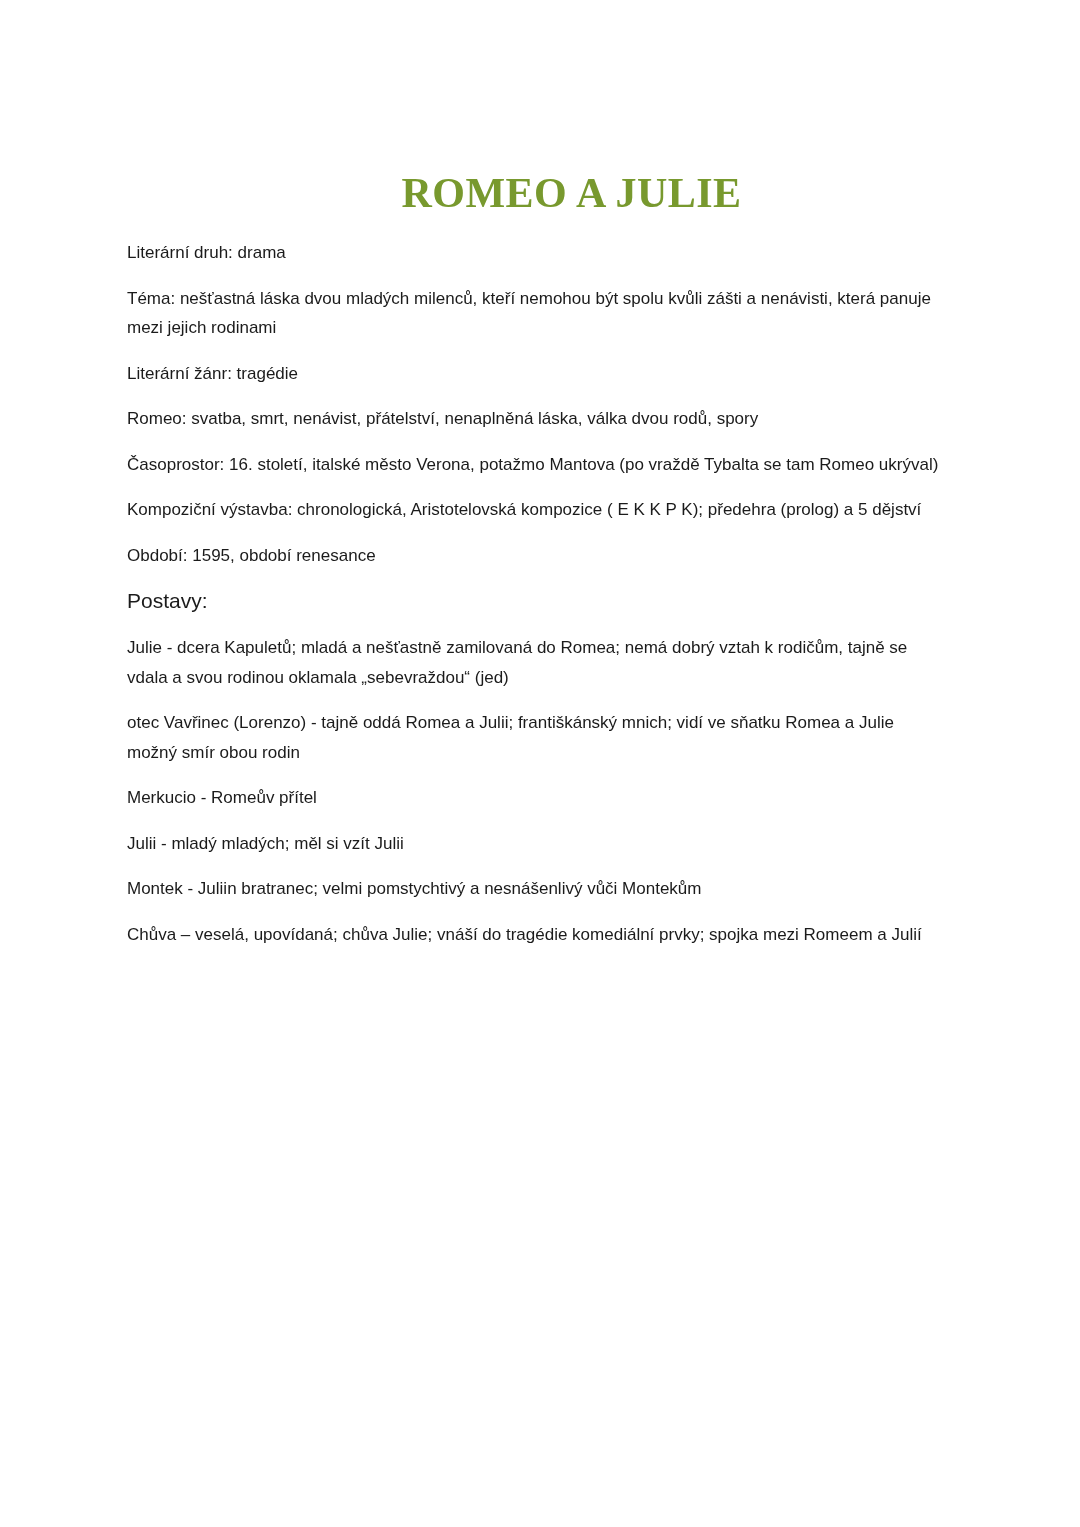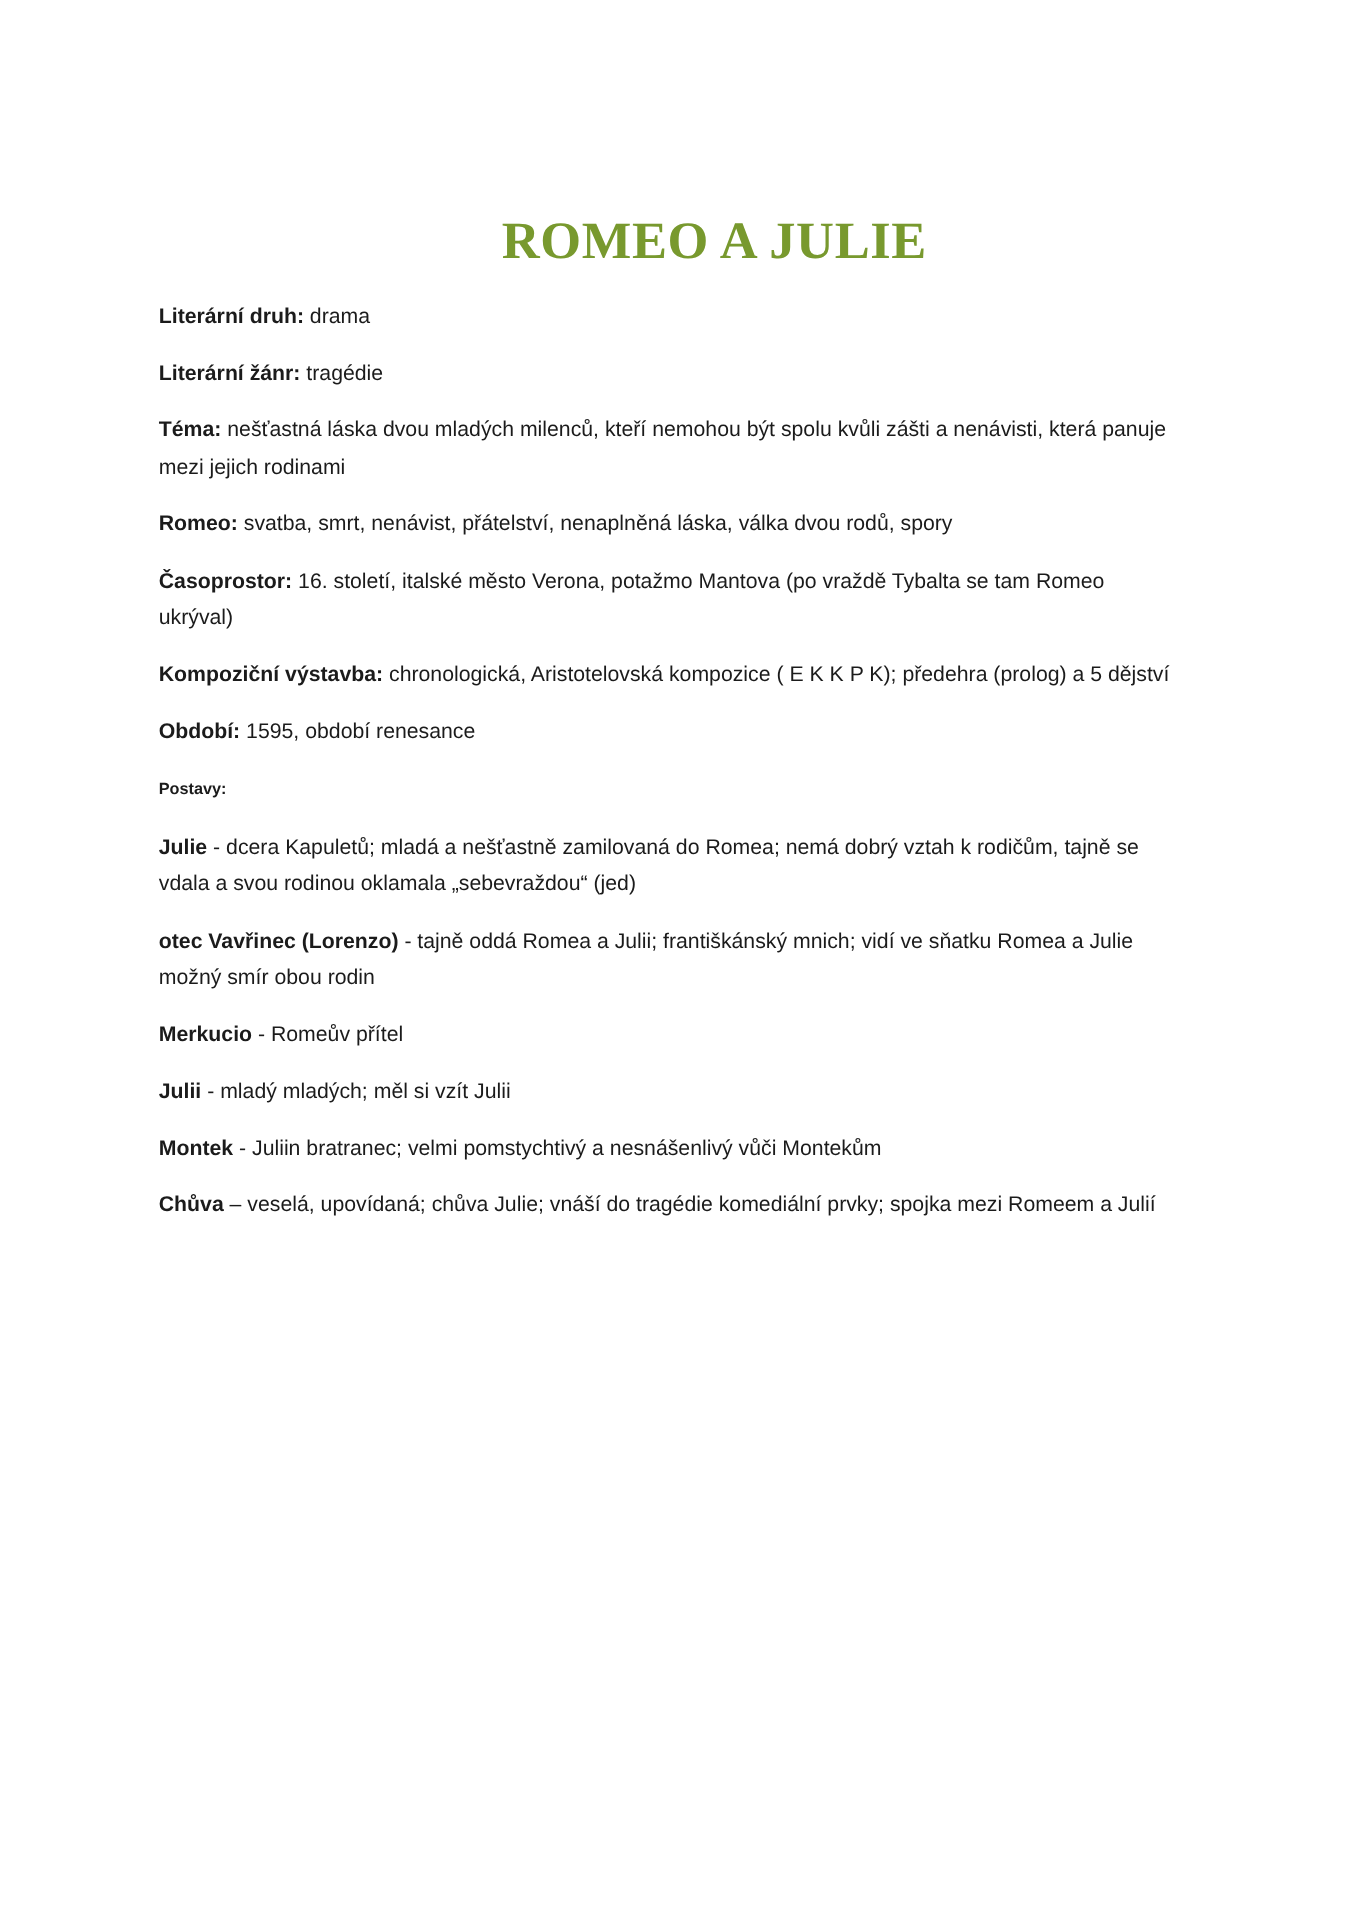--- a/index.html
+++ b/index.html
@@ -28,41 +28,41 @@
     letter-spacing: 0.5px;
     color: #78992E;
   }
   .para {
     margin: 0 0 16px 0;
     font-size: 17px;
     line-height: 29.5px;
     max-width: 815px;
   }
   .lbl {
-    font-weight: bold;
+    font-weight: normal;
   }
   .characters-heading {
     margin: 6px 0 18px 0;
-    font-size: 13px;
-    font-weight: bold;
+    font-size: 21px;
+    font-weight: normal;
     line-height: 29px;
   }
 </style>
 </head>
 <body>
 
 <div class="page">
 
   <h1 class="doc-title" style="color: rgb(120, 153, 46);">ROMEO A JULIE</h1>
 
   <p class="para"><strong class="lbl">Literární druh:</strong><span> drama</span></p>
 
+  <p class="para"><strong class="lbl">Téma:</strong><span> nešťastná láska dvou mladých milenců, kteří nemohou být spolu kvůli zášti a nenávisti, která panuje mezi jejich rodinami</span></p>
+
   <p class="para"><strong class="lbl">Literární žánr:</strong><span> tragédie</span></p>
-
-  <p class="para"><strong class="lbl">Téma:</strong><span> nešťastná láska dvou mladých milenců, kteří nemohou být spolu kvůli zášti a nenávisti, která panuje mezi jejich rodinami</span></p>
 
   <p class="para"><strong class="lbl">Romeo:</strong><span> svatba, smrt, nenávist, přátelství, nenaplněná láska, válka dvou rodů, spory</span></p>
 
   <p class="para"><strong class="lbl">Časoprostor:</strong><span> 16. století, italské město Verona, potažmo Mantova (po vraždě Tybalta se tam Romeo ukrýval)</span></p>
 
   <p class="para"><strong class="lbl">Kompoziční výstavba:</strong><span> chronologická, Aristotelovská kompozice ( E K K P K); předehra (prolog) a 5 dějství</span></p>
 
   <p class="para"><strong class="lbl">Období:</strong><span> 1595, období renesance</span></p>
 
   <p class="characters-heading">Postavy:</p>

